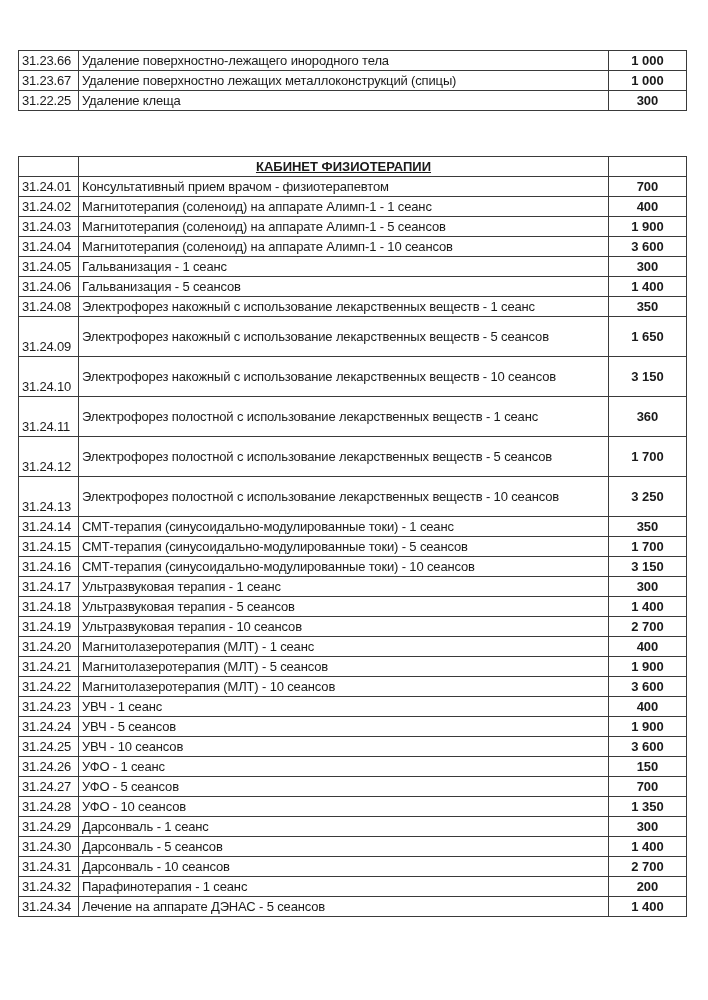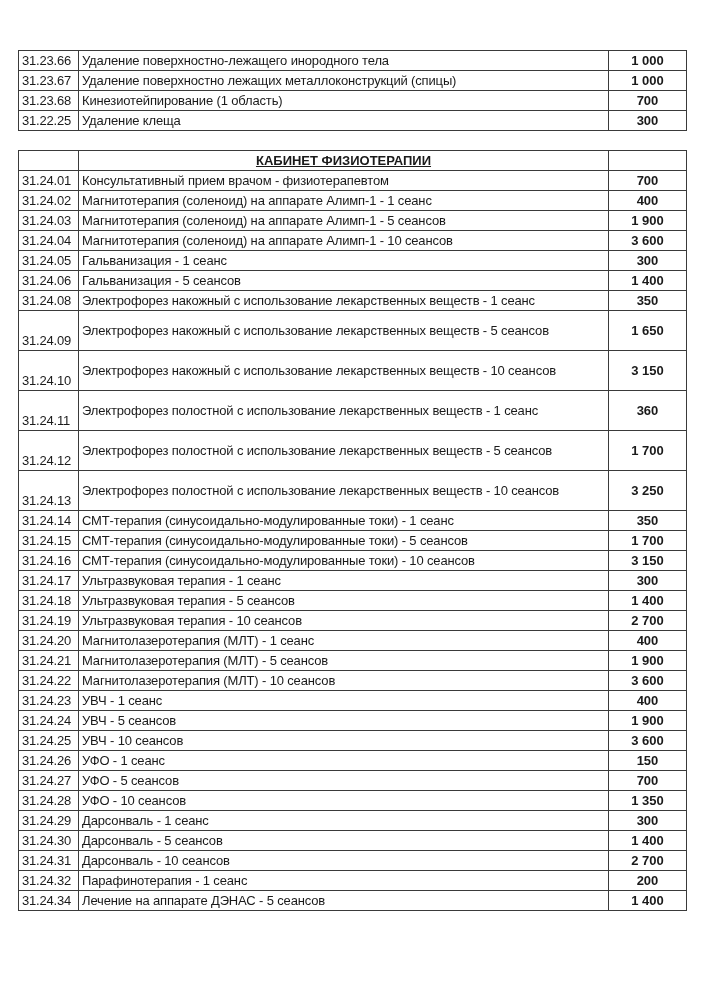--- a/index.html
+++ b/index.html
@@ -44,21 +44,21 @@
       text-align: center;
       font-weight: bold;
       padding-right: 14px;
     }
     td.desc {
       padding-left: 2px;
       letter-spacing: -0.15px;
       margin-left: 16px;
     }
     #table-1 { top: 50px; }
-    #table-2 { top: 150px; }
+    #table-2 { top: 156px; }
     td.section-title {
       text-align: center;
       font-weight: bold;
       text-decoration: underline;
     }
     tr.tall td {
       height: 39px;
     }
     tr.tall td.code {
       vertical-align: bottom;
@@ -90,25 +90,20 @@
       <td class="code">31.23.66</td>
       <td class="desc">Удаление поверхностно-лежащего инородного тела</td>
       <td class="price">1 000</td>
     </tr>
     <tr>
       <td class="code">31.23.67</td>
       <td class="desc">Удаление поверхностно лежащих металлоконструкций (спицы)</td>
       <td class="price">1 000</td>
     </tr>
     <tr>
-      <td class="code">31.23.68</td>
-      <td class="desc">Кинезиотейпирование (1 область)</td>
-      <td class="price">700</td>
-    </tr>
-    <tr>
       <td class="code">31.22.25</td>
       <td class="desc">Удаление клеща</td>
       <td class="price">300</td>
     </tr>
   </tbody>
 </table>
 
 <table class="price-table" id="table-2">
   <colgroup>
       <col class="c-code">

